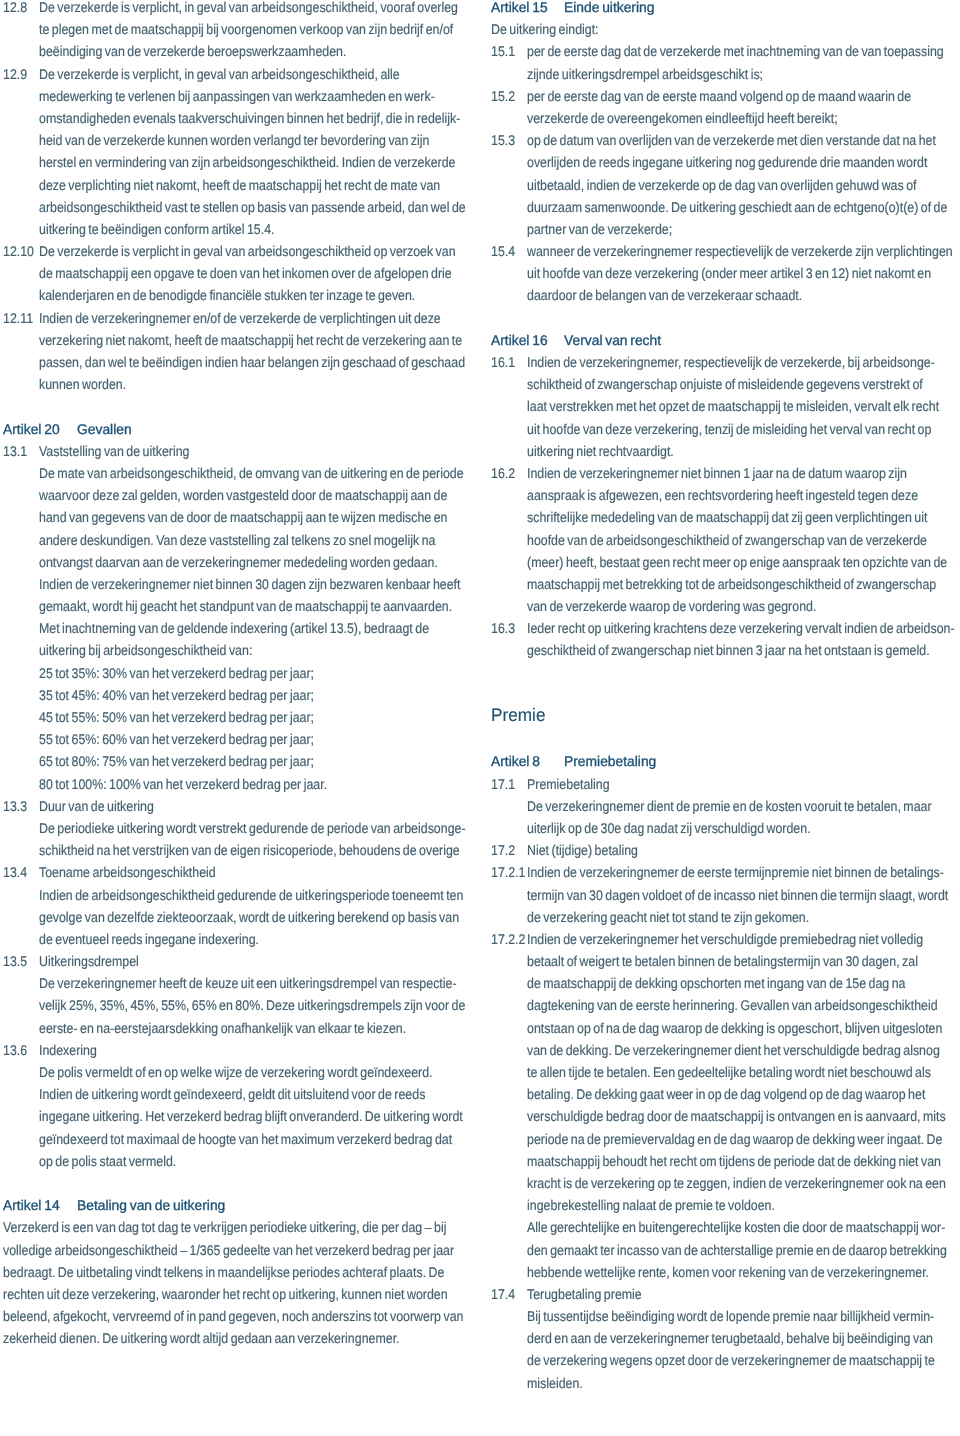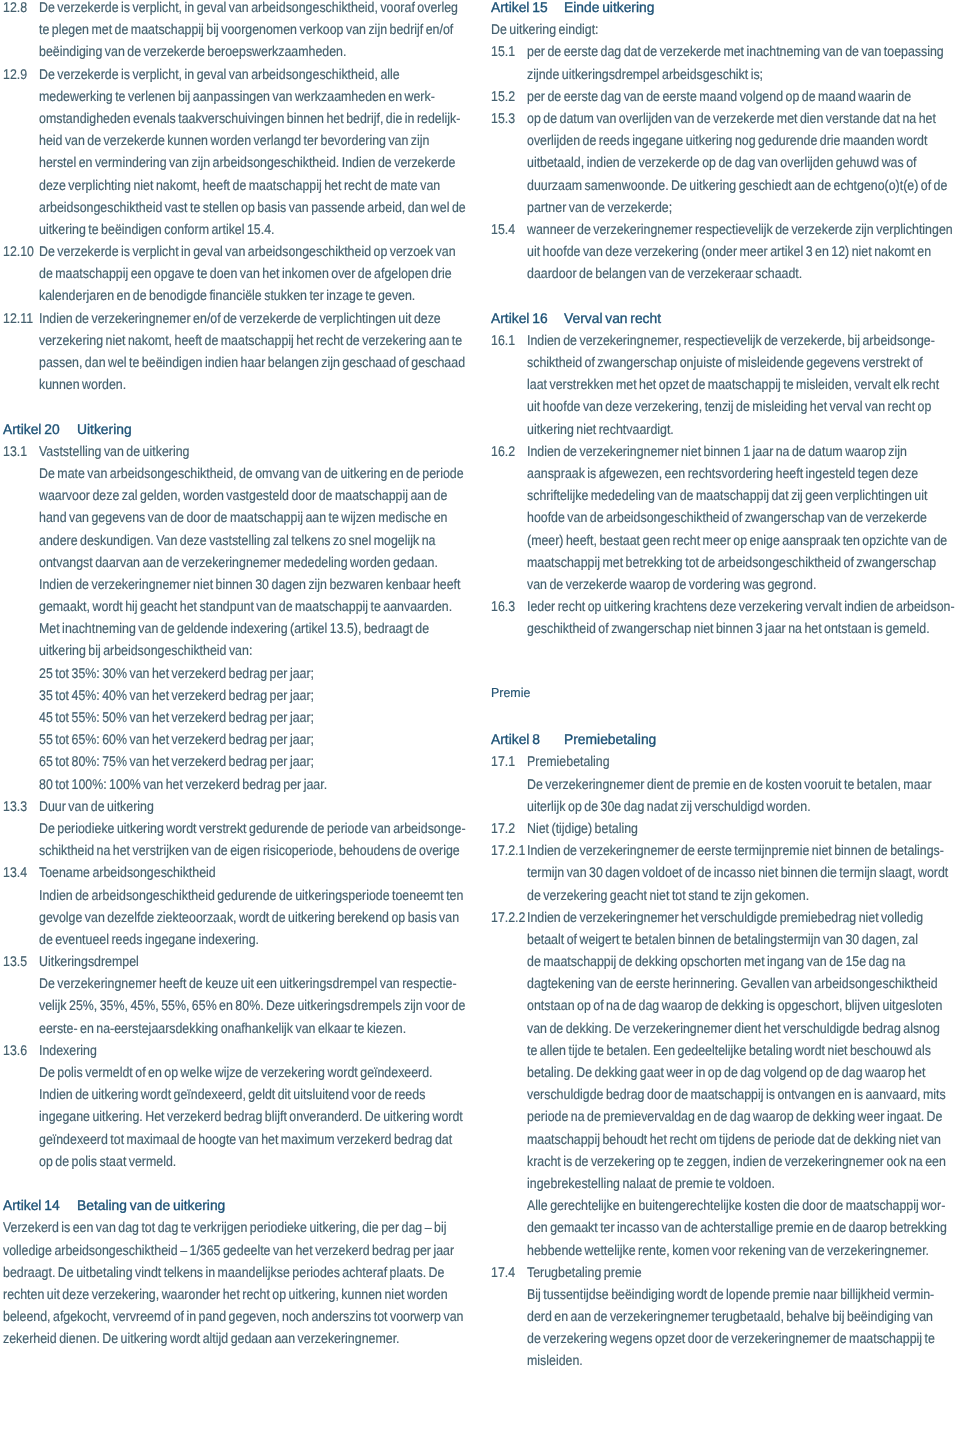--- a/index.html
+++ b/index.html
@@ -12,21 +12,21 @@
 .col{position:absolute;top:-4.0px;}
 .col-left{left:3px;width:466px;}
 .col-right{left:490.5px;width:468px;}
 .ln{height:22.2px;line-height:22.2px;font-size:14.05px;white-space:nowrap;word-spacing:-1.1px;position:relative;}
 .ln .txt, .ln .num{display:inline-block;transform:scaleX(0.882);transform-origin:left center;}
 .num{position:absolute;left:0;top:0;}
 .txt{position:absolute;left:36px;top:0;}
 .artikel{color:#1d5276;-webkit-text-stroke:0.34px #1d5276;}
 .artikel .txt, .artikel .num{transform:scaleX(0.985);}
 .artikel .txt{left:73.5px;}
-.section{color:#1d5276;font-size:13px;line-height:22.2px;height:44.4px;}
+.section{color:#1d5276;font-size:18px;line-height:22.2px;height:44.4px;}
 .section .sh{position:absolute;left:0.7px;top:-2.1px;display:inline-block;
   transform:scaleX(0.955);transform-origin:left center;}
 .spacer1{height:22.2px;}
 .spacer2{height:44.4px;}
 .para .txt{left:0;}
 </style>
 </head>
 <body>
 
 <div class="page">
@@ -85,21 +85,21 @@
       </div>
       <div class="ln">
         <span class="txt">passen, dan wel te beëindigen indien haar belangen zijn geschaad of geschaad</span>
       </div>
       <div class="ln">
         <span class="txt">kunnen worden.</span>
       </div>
       <div class="spacer1"></div>
       <div class="ln artikel">
         <span class="num">Artikel 20</span>
-        <span class="txt">Uitkering</span>
+        <span class="txt">Gevallen</span>
       </div>
       <div class="ln">
         <span class="num">13.1</span>
         <span class="txt">Vaststelling van de uitkering</span>
       </div>
       <div class="ln">
         <span class="txt">De mate van arbeidsongeschiktheid, de omvang van de uitkering en de periode</span>
       </div>
       <div class="ln">
         <span class="txt">waarvoor deze zal gelden, worden vastgesteld door de maatschappij aan de</span>
@@ -235,20 +235,23 @@
         <span class="txt">per de eerste dag dat de verzekerde met inachtneming van de van toepassing</span>
       </div>
       <div class="ln">
         <span class="txt">zijnde uitkeringsdrempel arbeidsgeschikt is;</span>
       </div>
       <div class="ln">
         <span class="num">15.2</span>
         <span class="txt">per de eerste dag van de eerste maand volgend op de maand waarin de</span>
       </div>
       <div class="ln">
+        <span class="txt">verzekerde de overeengekomen eindleeftijd heeft bereikt;</span>
+      </div>
+      <div class="ln">
         <span class="num">15.3</span>
         <span class="txt">op de datum van overlijden van de verzekerde met dien verstande dat na het</span>
       </div>
       <div class="ln">
         <span class="txt">overlijden de reeds ingegane uitkering nog gedurende drie maanden wordt</span>
       </div>
       <div class="ln">
         <span class="txt">uitbetaald, indien de verzekerde op de dag van overlijden gehuwd was of</span>
       </div>
       <div class="ln">

